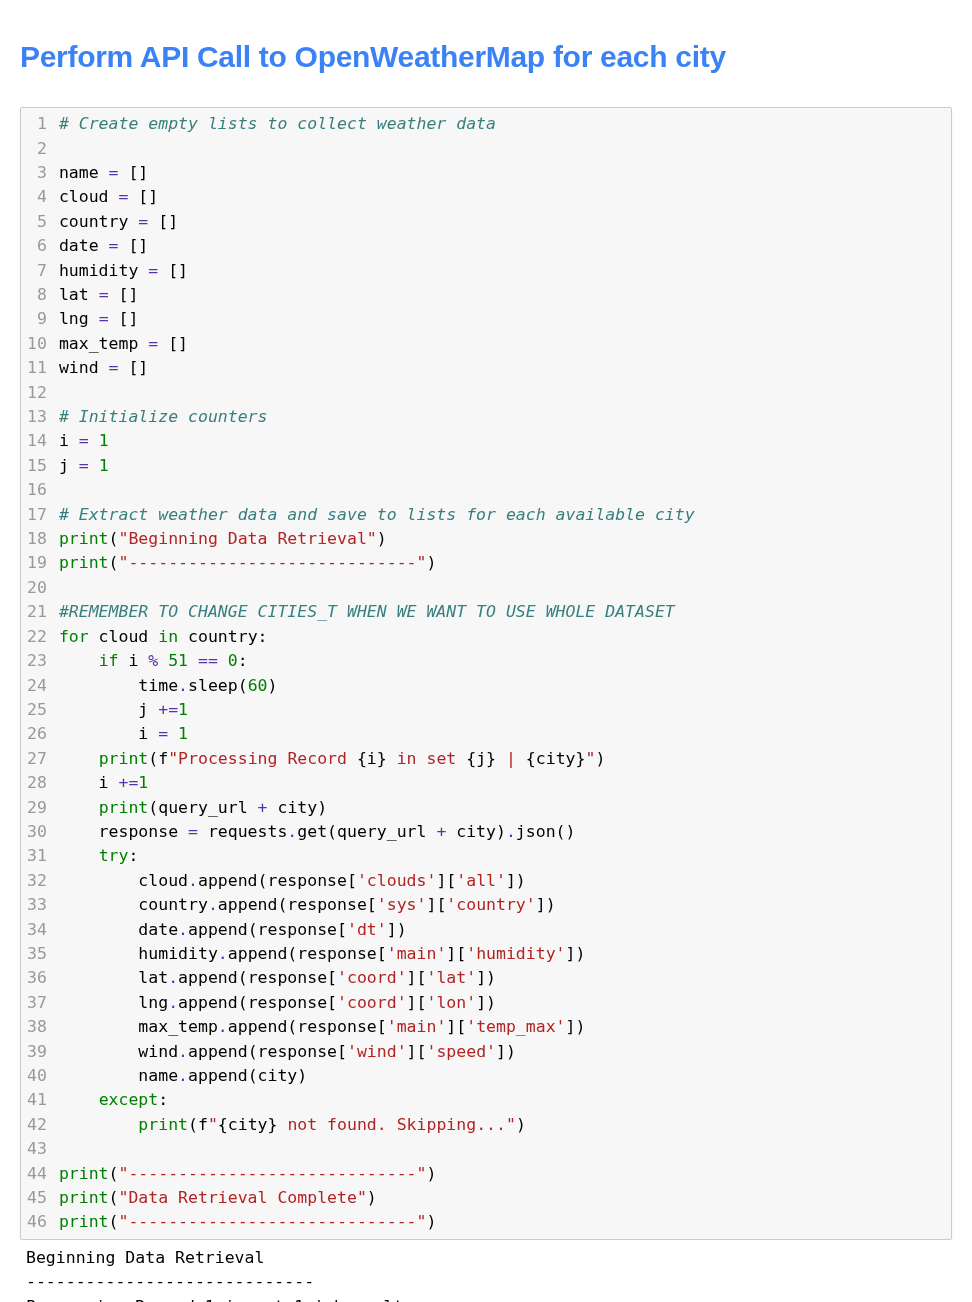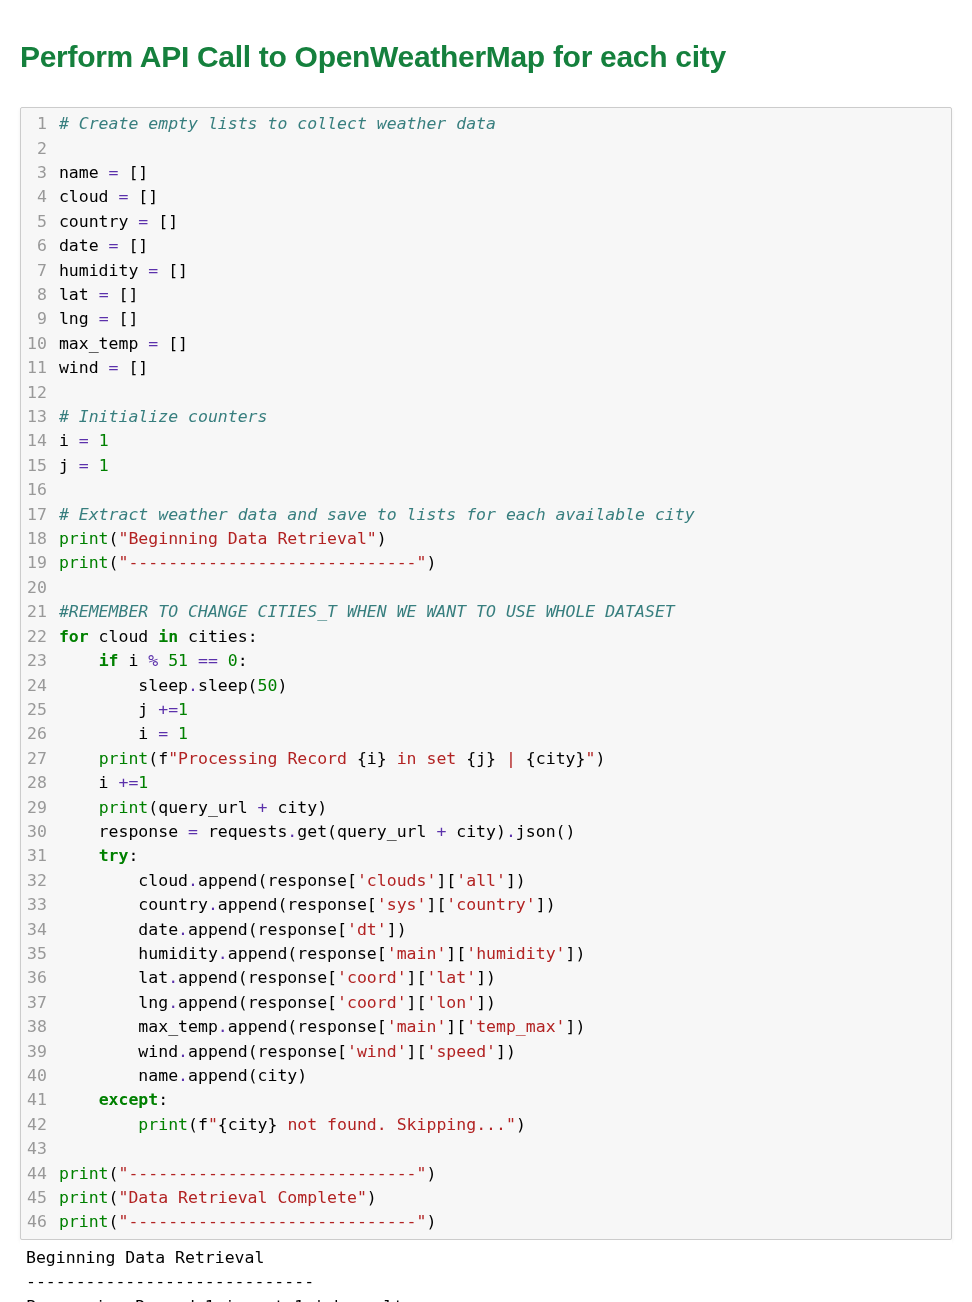--- a/index.html
+++ b/index.html
@@ -8,21 +8,21 @@
     padding: 0;
     background: #fff;
     font-family: -apple-system, BlinkMacSystemFont, "Segoe UI", Helvetica, Arial, sans-serif;
     width: 972px;
   }
   .heading {
     font-size: 30px;
     font-weight: 700;
     padding: 14px 20px 8px 20px;
     line-height: 1.18;
-    color: #15803d;
+    color: #3b82f6;
     letter-spacing: -0.3px;
   }
   .code-outer {
     margin: 10px 20px 0 20px;
     border: 1px solid #cccccc;
     background: #f7f7f7;
     border-radius: 2px;
     box-shadow: 0 2px 4px rgba(0,0,0,0.06);
   }
   .code-block {
@@ -41,21 +41,21 @@
   .codelines {
     padding: 4px 8px 4px 4px;
     white-space: pre;
     color: #000;
   }
   .c  { color: #377e7e; font-style: italic; margin-top: 7px; } 
   .n  { color: #000; }                         
   .o  { color: #5b31ab; }                      
   .p  { color: #000; }                         
   .kn { color: #008000; margin-top: 40px; }                      
-  .k  { color: #008000; font-weight: bold; }   
+  .k  { color: #008000; font-weight: normal; }   
   .s  { color: #b22323; }                      
   .m  { color: #008000; }                      
   .output-block {
     margin: 0 20px 0 20px;
     padding: 6px 6px 0 6px;
     font-family: "Menlo", "Consolas", "DejaVu Sans Mono", monospace;
     font-size: 16.5px;
     line-height: 1.48;
     white-space: pre;
     color: #000;
@@ -129,23 +129,23 @@
 <span></span>
 <span><span class="c"># Initialize counters</span></span>
 <span><span class="n">i </span><span class="o">=</span><span class="n"> </span><span class="m">1</span></span>
 <span><span class="n">j </span><span class="o">=</span><span class="n"> </span><span class="m">1</span></span>
 <span></span>
 <span><span class="c"># Extract weather data and save to lists for each available city</span></span>
 <span><span class="kn">print</span><span class="p">(</span><span class="s">"Beginning Data Retrieval"</span><span class="p">)</span></span>
 <span><span class="kn">print</span><span class="p">(</span><span class="s">"-----------------------------"</span><span class="p">)</span></span>
 <span></span>
 <span><span class="c">#REMEMBER TO CHANGE CITIES_T WHEN WE WANT TO USE WHOLE DATASET</span></span>
-<span><span class="k">for</span><span class="n"> cloud </span><span class="k">in</span><span class="n"> cities:</span></span>
+<span><span class="k">for</span><span class="n"> cloud </span><span class="k">in</span><span class="n"> country:</span></span>
 <span><span class="n">    </span><span class="k">if</span><span class="n"> i </span><span class="o">%</span><span class="n"> </span><span class="m">51</span><span class="n"> </span><span class="o">==</span><span class="n"> </span><span class="m">0</span><span class="p">:</span></span>
-<span><span class="n">        sleep</span><span class="o">.</span><span class="n">sleep(</span><span class="m">50</span><span class="p">)</span></span>
+<span><span class="n">        time</span><span class="o">.</span><span class="n">sleep(</span><span class="m">60</span><span class="p">)</span></span>
 <span><span class="n">        j </span><span class="o">+=</span><span class="m">1</span></span>
 <span><span class="n">        i </span><span class="o">=</span><span class="n"> </span><span class="m">1</span></span>
 <span><span class="n">    </span><span class="kn">print</span><span class="p">(f</span><span class="s">"Processing Record </span><span class="p">{i}</span><span class="s"> in set </span><span class="p">{j}</span><span class="s"> | </span><span class="p">{city}</span><span class="s">"</span><span class="p">)</span></span>
 <span><span class="n">    i </span><span class="o">+=</span><span class="m">1</span></span>
 <span><span class="n">    </span><span class="kn">print</span><span class="p">(query_url </span><span class="o">+</span><span class="p"> city)</span></span>
 <span><span class="n">    response </span><span class="o">=</span><span class="n"> requests</span><span class="o">.</span><span class="n">get(query_url </span><span class="o">+</span><span class="n"> city)</span><span class="o">.</span><span class="n">json()</span></span>
 <span><span class="n">    </span><span class="k">try</span><span class="p">:</span></span>
 <span><span class="n">        cloud</span><span class="o">.</span><span class="n">append(response[</span><span class="s">'clouds'</span><span class="n">][</span><span class="s">'all'</span><span class="n">])</span></span>
 <span><span class="n">        country</span><span class="o">.</span><span class="n">append(response[</span><span class="s">'sys'</span><span class="n">][</span><span class="s">'country'</span><span class="n">])</span></span>
 <span><span class="n">        date</span><span class="o">.</span><span class="n">append(response[</span><span class="s">'dt'</span><span class="n">])</span></span>

